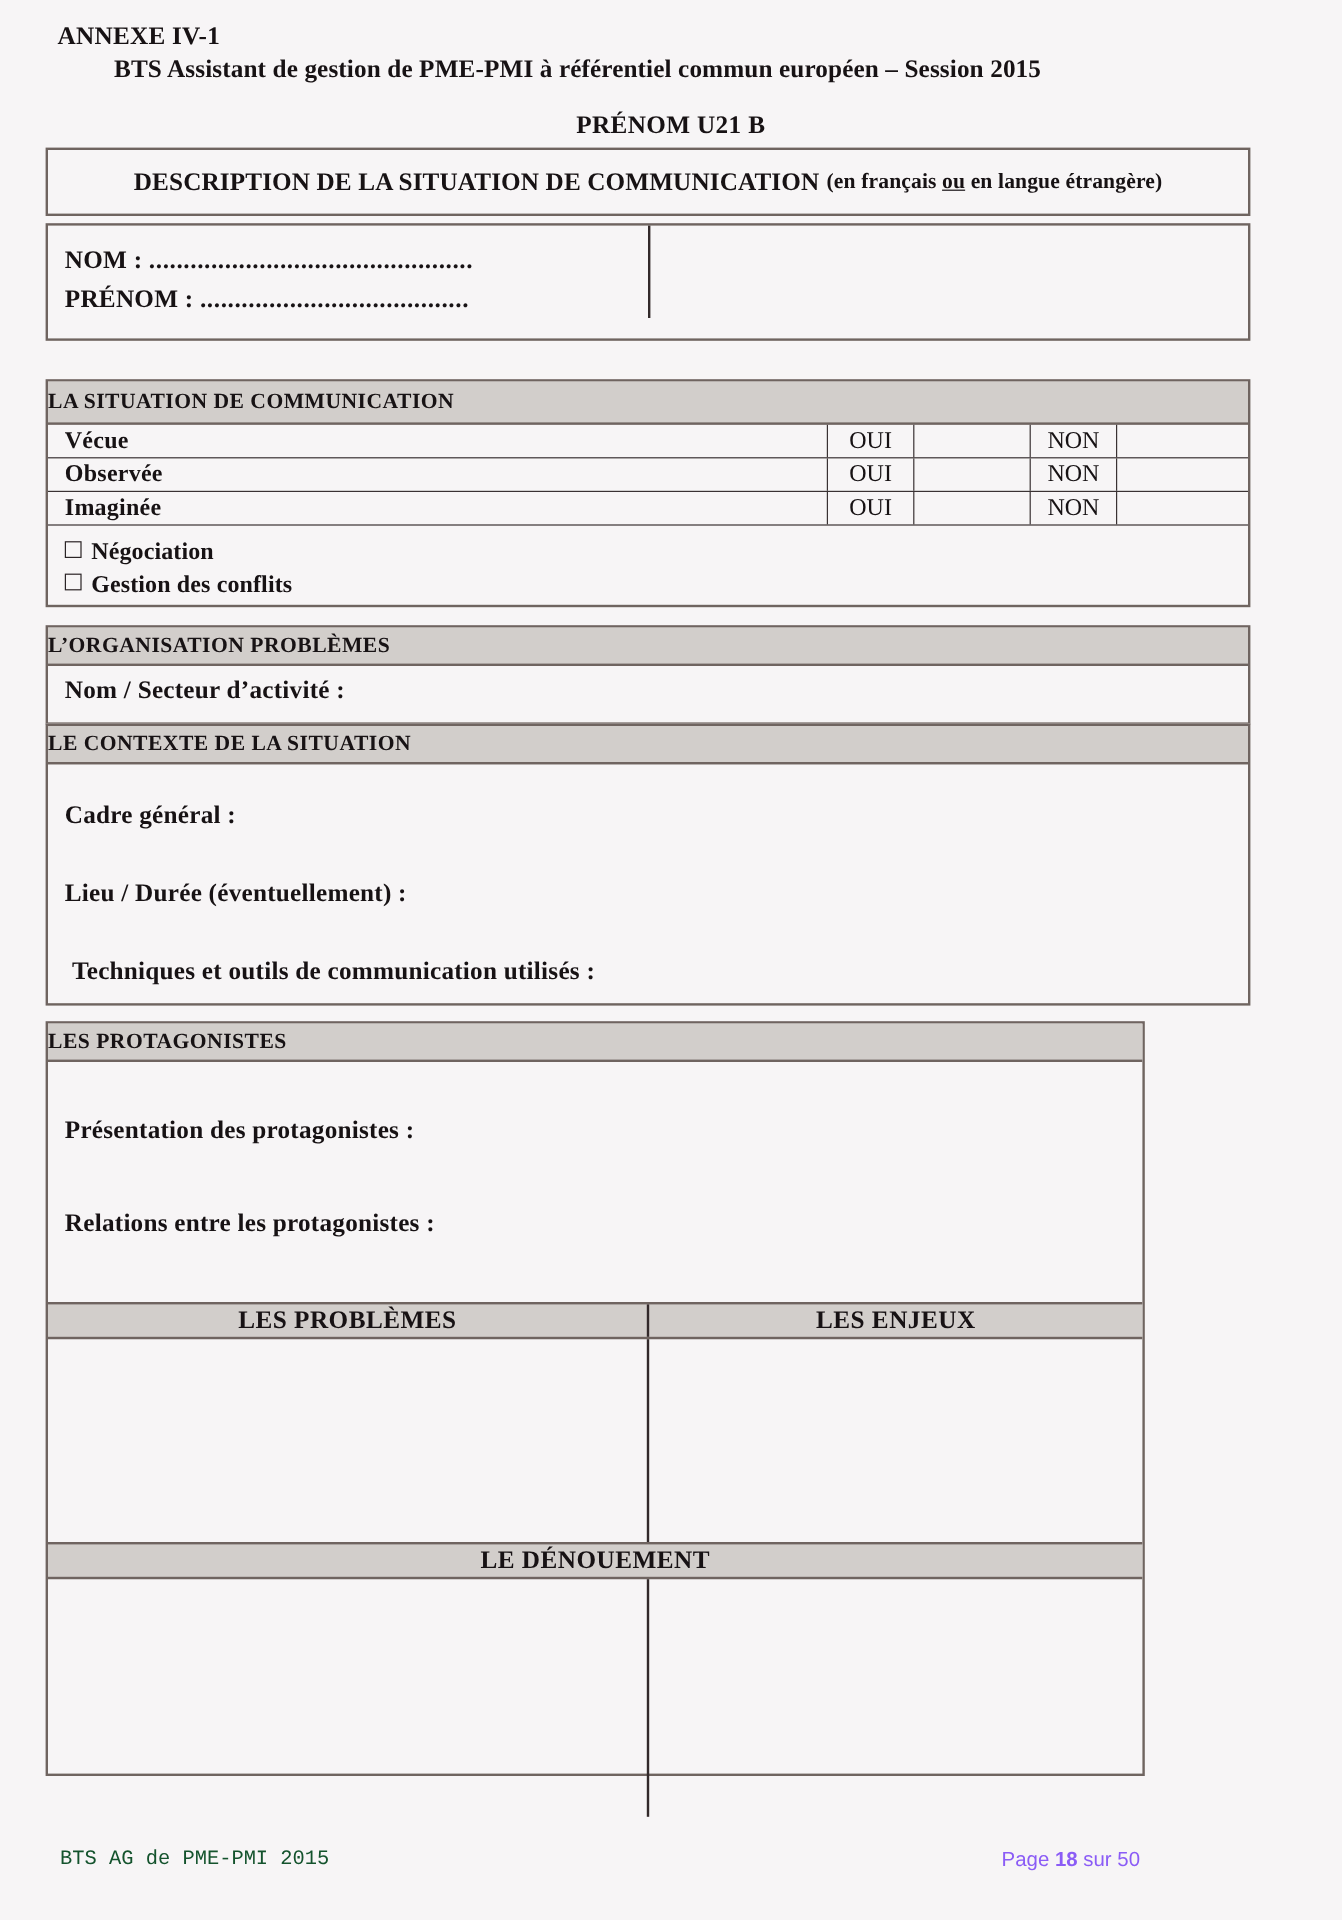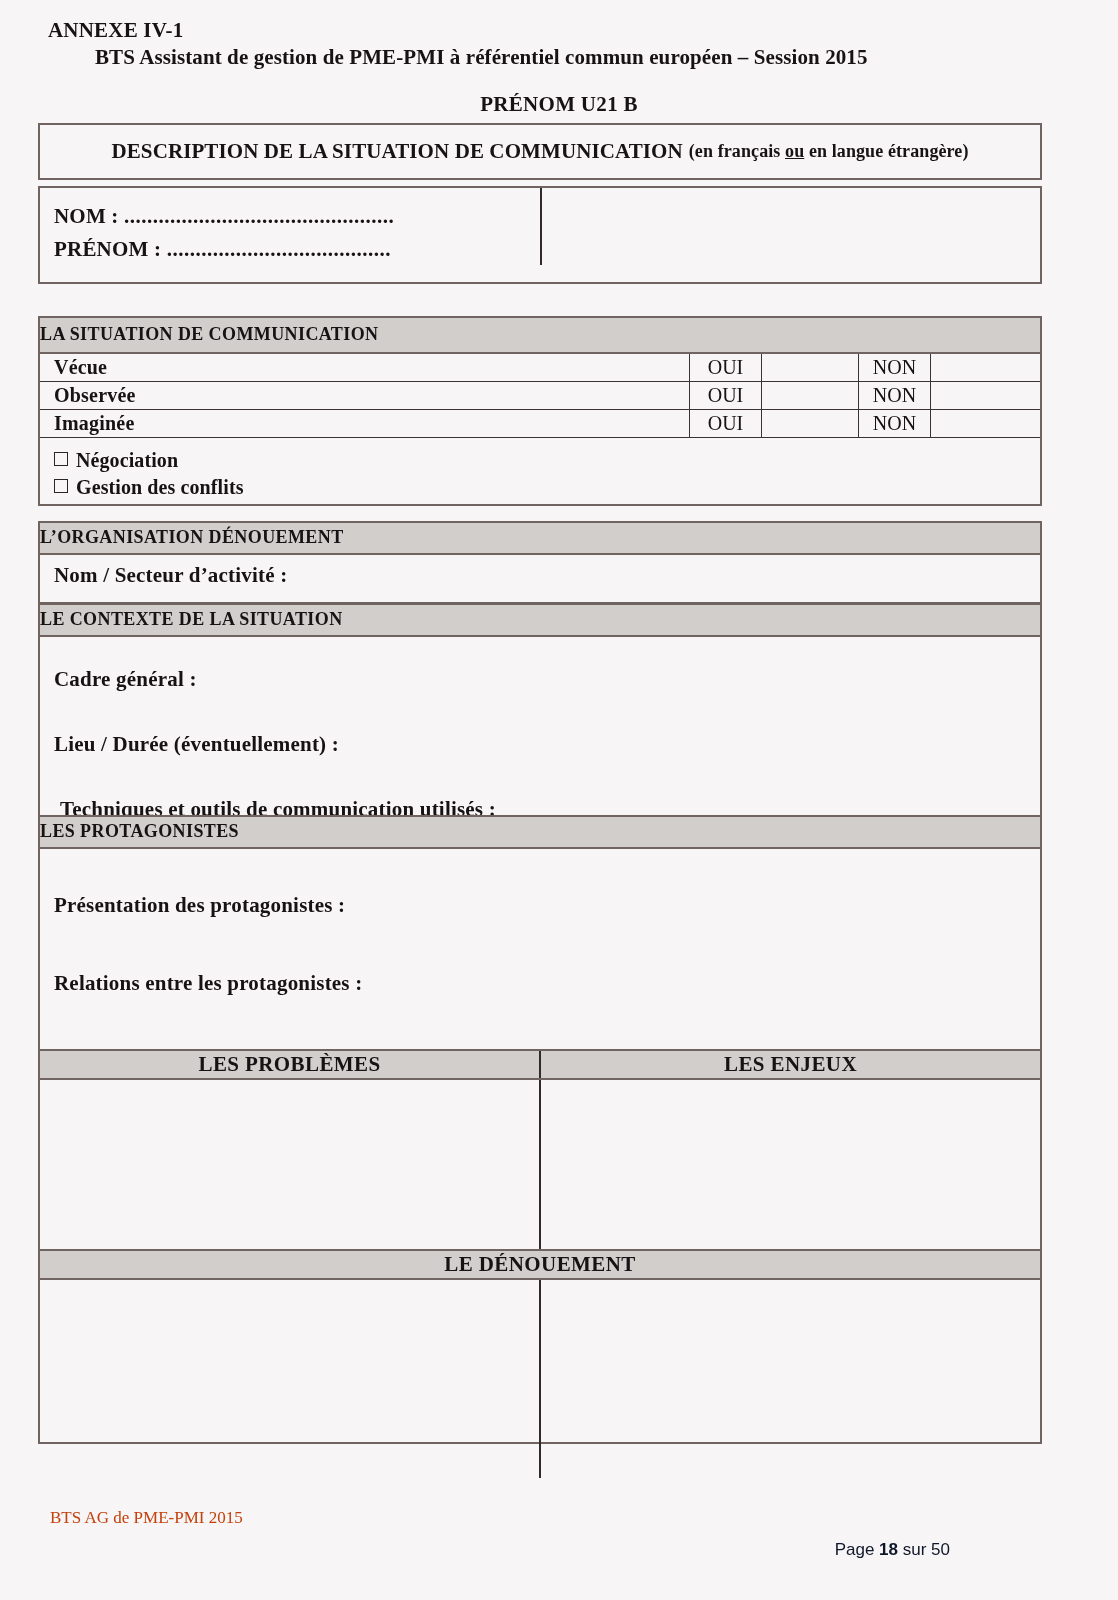--- a/index.html
+++ b/index.html
@@ -181,21 +181,21 @@
   #block-contexte .band { height: 32px; padding-top: 5px; }
   #block-contexte .body { padding: 30px 0 0 14px; }
   #block-contexte .line {
     font-size: 21px; font-weight: bold; letter-spacing: 0.2px;
     margin-bottom: 40px;
   }
   #block-contexte .line.indent { padding-left: 6px; }
 
   
   #block-proto {
-    left: 38px; top: 815px; width: 1004px; height: 629px; font-family: Liberation Serif, serif;
+    left: 38px; top: 851px; width: 916px; height: 629px; font-family: Liberation Serif, serif;
   }
   #block-proto .band { height: 32px; padding-top: 5px; }
   #block-proto .proto-body { padding: 44px 0 0 14px; }
   #block-proto .proto-line {
     font-size: 21px; font-weight: bold; letter-spacing: 0.2px;
     margin-bottom: 53px;
   }
 
   .quad-head {
     display: flex;
@@ -225,31 +225,31 @@
   .quad-body .qb-left {
     width: 501px;
     border-right: 2px solid #32292a;
     box-sizing: border-box;
   }
   .quad-body .qb-right { flex: 1; }
 
   
   .footer-left {
     position: absolute;
-    left: 50px; top: 1508px;
-    font-family: Liberation Serif, serif;
+    left: 50px; top: 1540px;
+    font-family: Liberation Mono, monospace;
     font-size: 17px;
-    color: #c2410c;
+    color: #14532d;
   }
   .footer-right {
     position: absolute;
     right: 168px; top: 1540px;
     font-family: "Liberation Sans", "DejaVu Sans", sans-serif;
     font-size: 17px;
-    color: #0f172a;
+    color: #8b5cf6;
     white-space: nowrap;
   }
   .footer-right b { font-weight: bold; }
 </style>
 </head>
 <body>
 
 <div class="page">
 
   <div class="annexe">ANNEXE IV-1</div>
@@ -309,21 +309,21 @@
           <span class="cbox"></span><span>Négociation</span>
         </div>
         <div class="check-line">
           <span class="cbox"></span><span>Gestion des conflits</span>
         </div>
       </div>
     </div>
   </div>
 
   <div class="frame" id="block-orga">
-    <div class="band">L’ORGANISATION DÉNOUEMENT</div>
+    <div class="band">L’ORGANISATION PROBLÈMES</div>
     <div class="body">
       <span>Nom / Secteur d’activité :</span>
     </div>
   </div>
 
   <div class="frame" id="block-contexte">
     <div class="band">LE CONTEXTE DE LA SITUATION</div>
     <div class="body">
       <div class="line">Cadre général :</div>
       <div class="line">Lieu / Durée (éventuellement) :</div>

